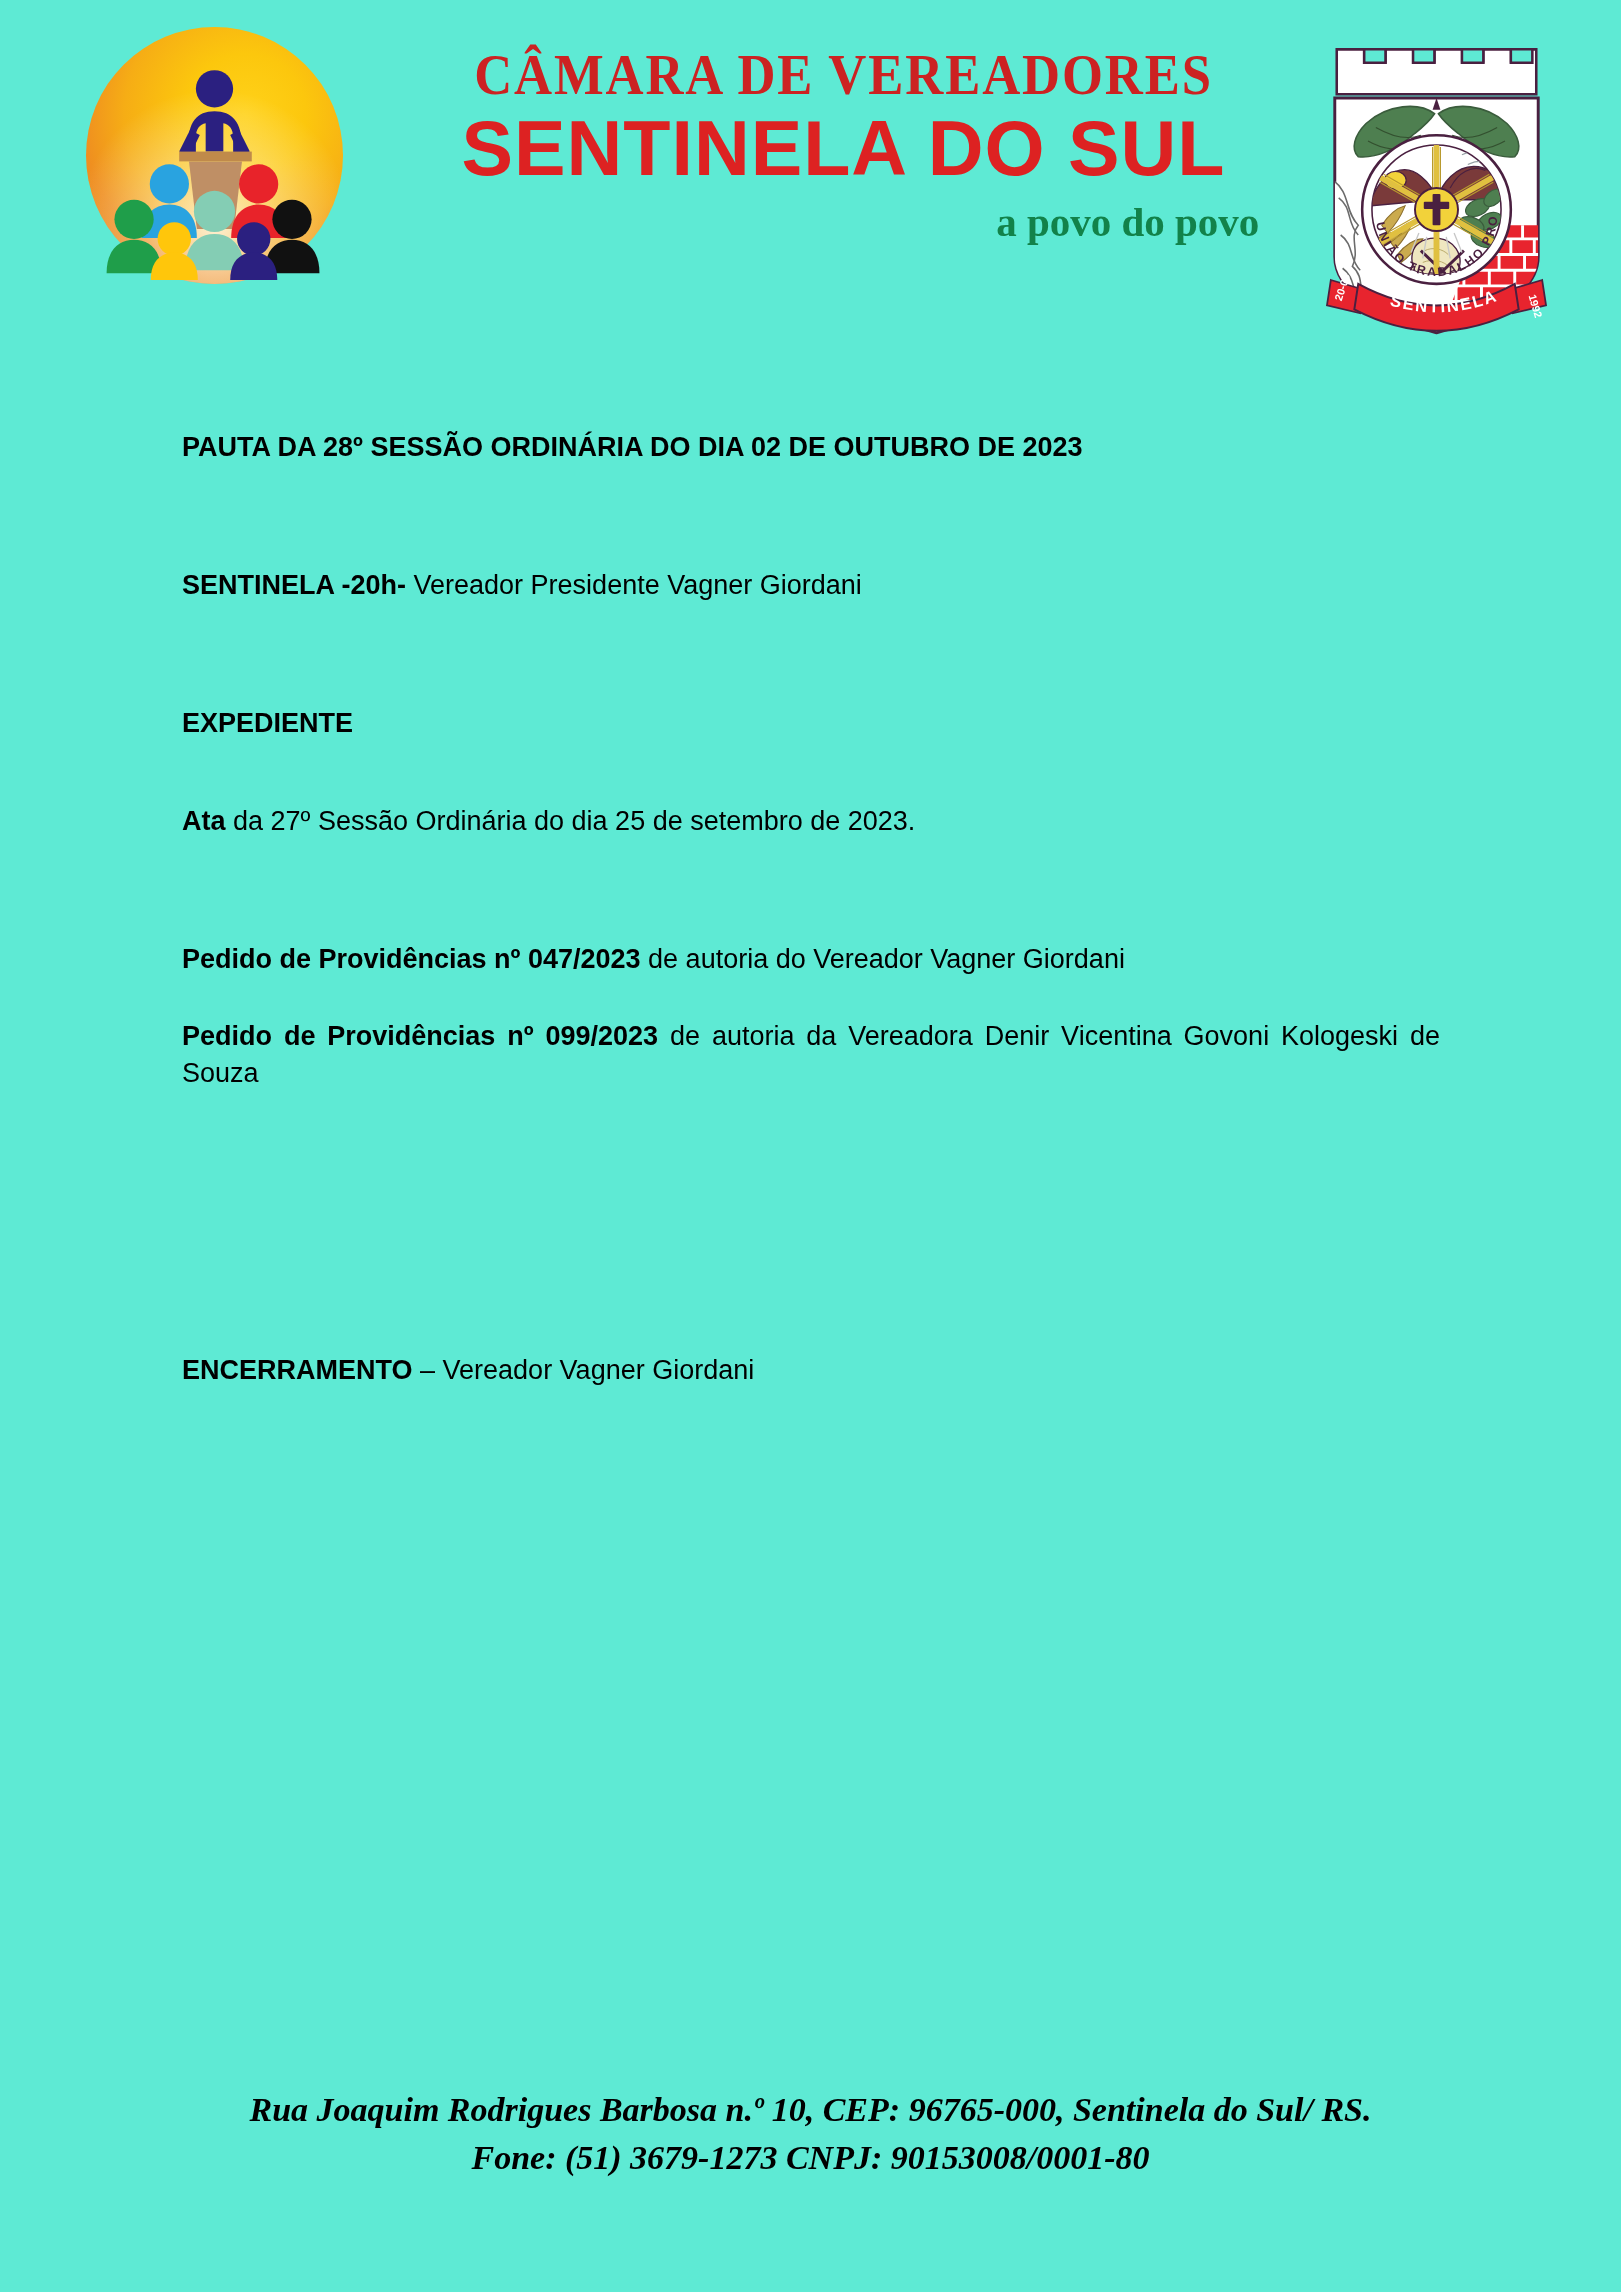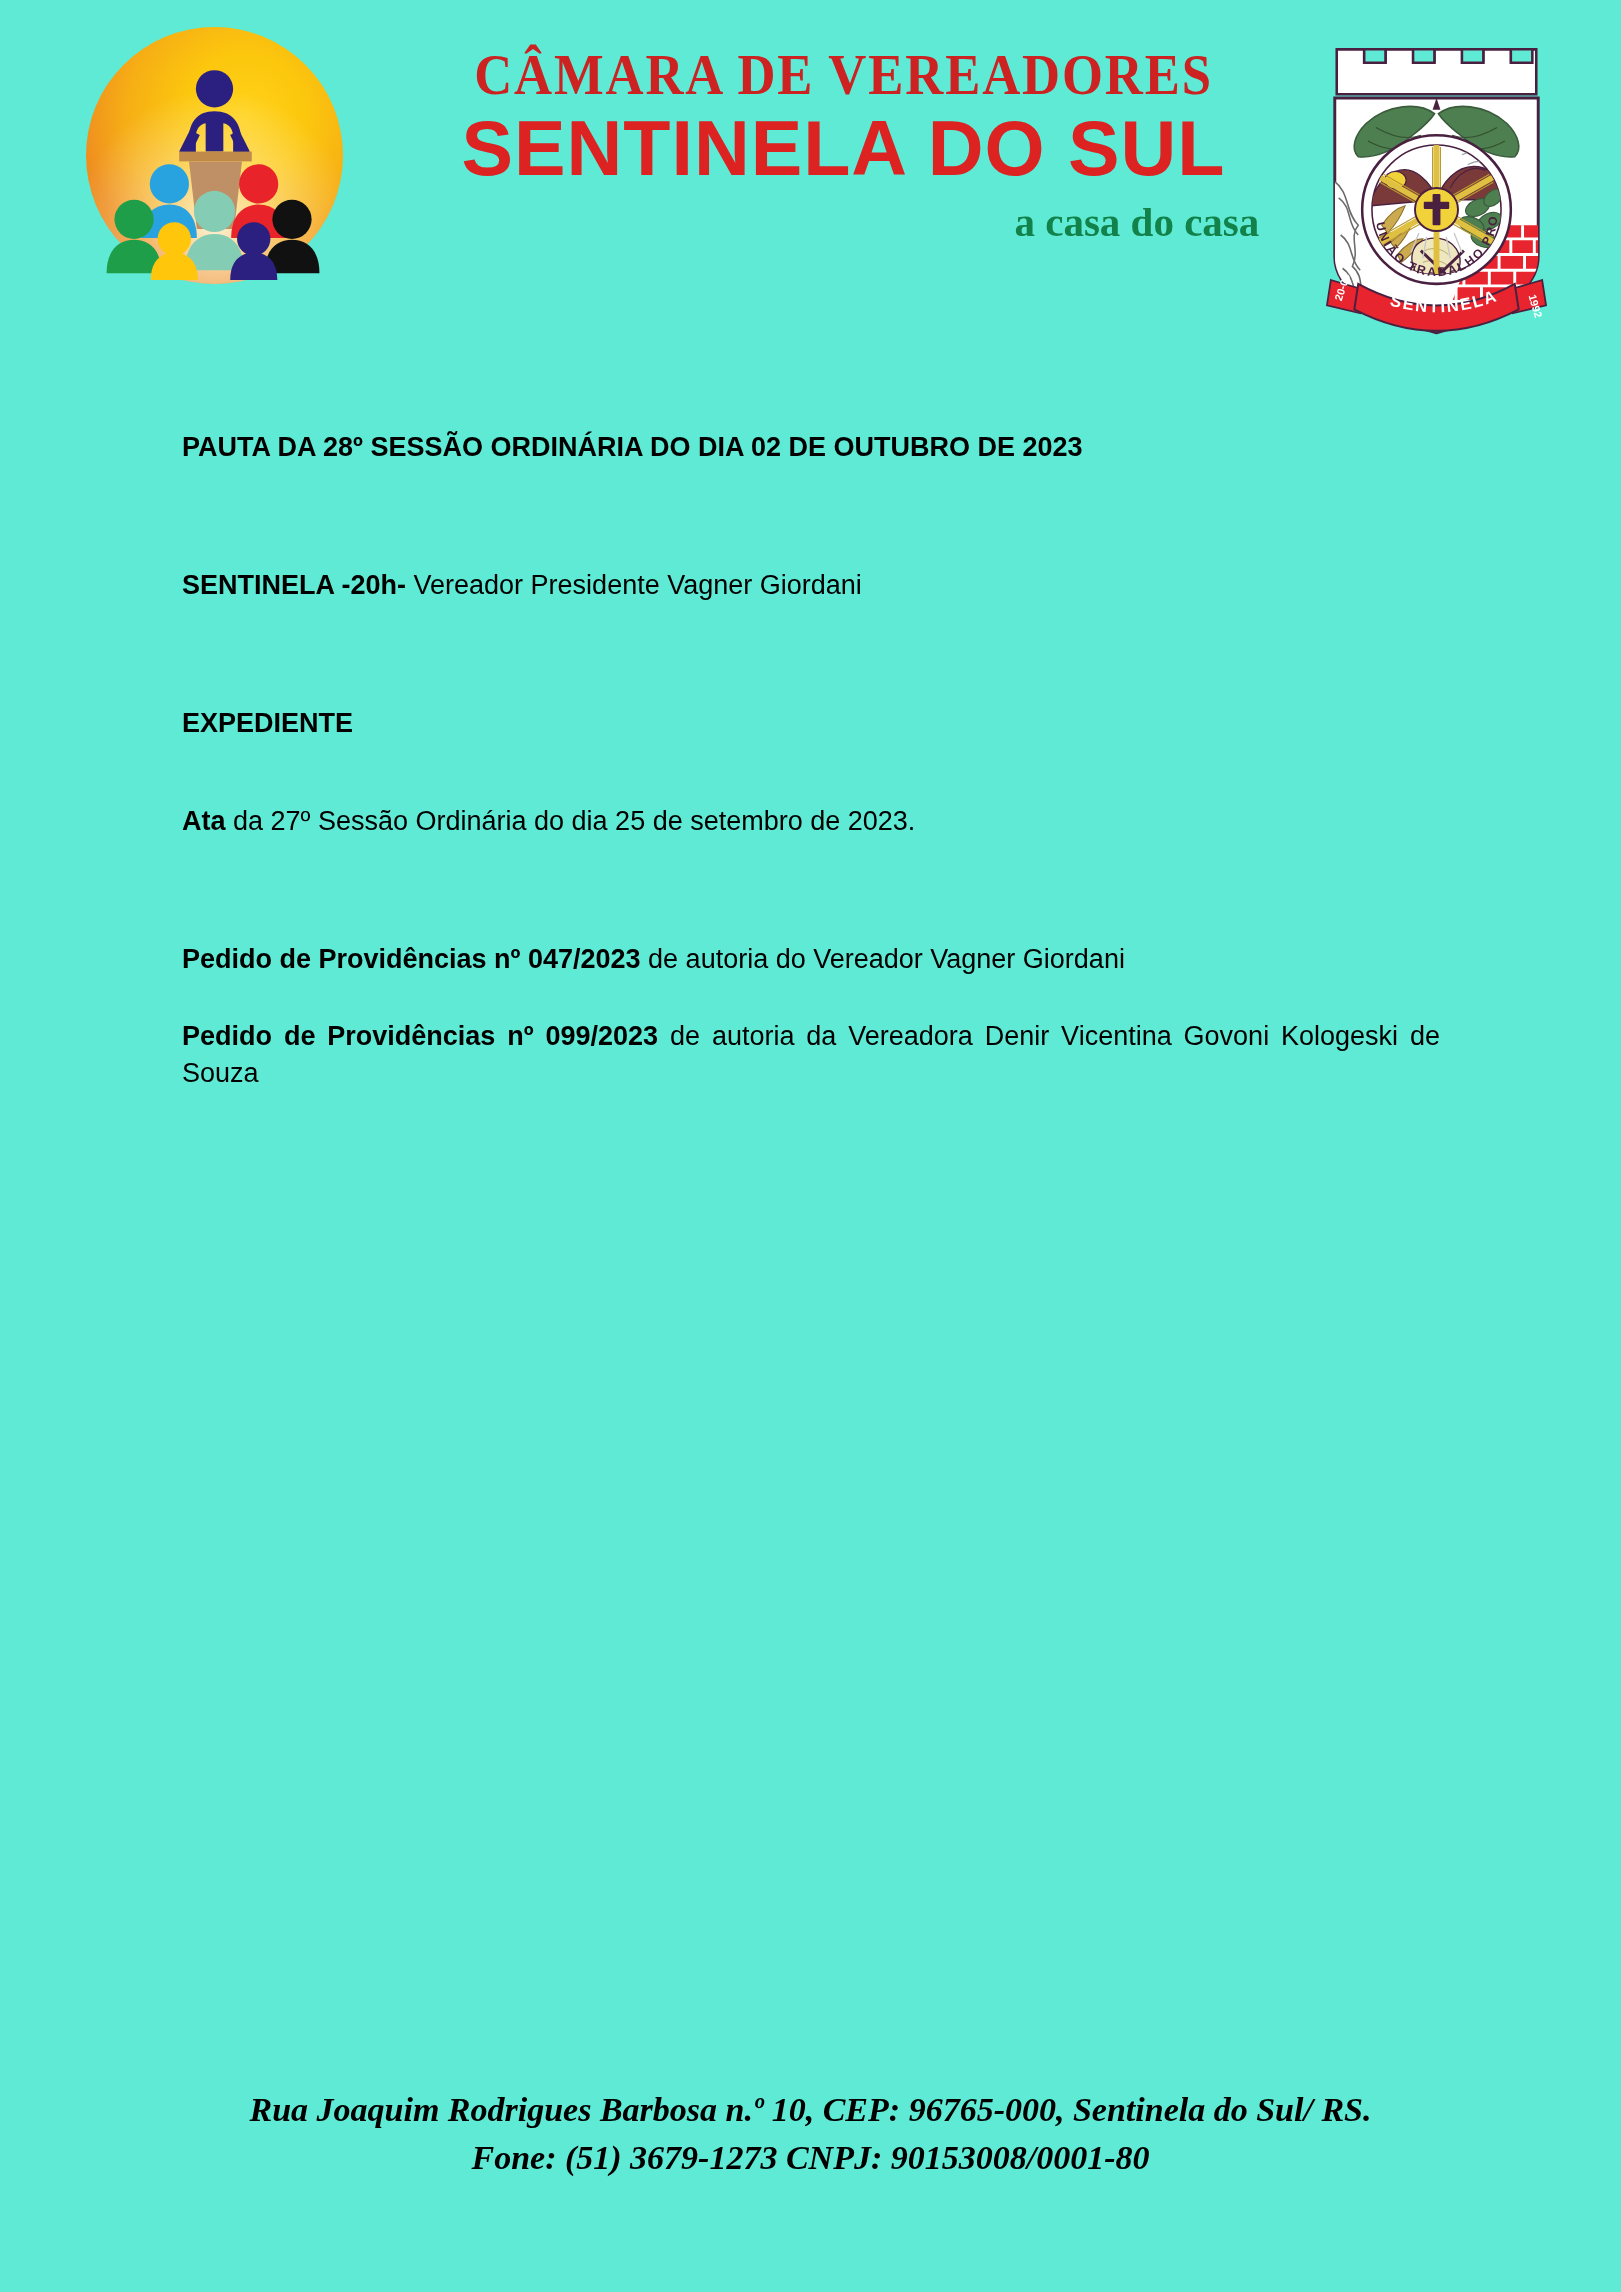--- a/index.html
+++ b/index.html
@@ -210,21 +210,21 @@
 
           <circle cx="171" cy="216" r="17" fill="#2b2080"></circle>
           <path d="M147 258 C147 239 157 230 171 230 C185 230 195 239 195 258 Z" fill="#2b2080"></path>
         </g>
       </svg>
     </div>
 
     <div class="wordmark">
       <div class="wm-line1">CÂMARA  DE VEREADORES</div>
       <div class="wm-line2">SENTINELA DO SUL</div>
-      <div class="wm-line3">a casa do casa</div>
+      <div class="wm-line3">a povo do povo</div>
     </div>
 
     <div class="coat-of-arms">
       <svg viewBox="0 0 228 320" width="223" height="314">
         <defs>
           <clipPath id="shieldClip">
             <path d="M10 66 L218 66 L218 228 C218 262 178 288 114 306
                      C50 288 10 262 10 228 Z"></path>
           </clipPath>
           <path id="mottoArc" d="M52 186 A62 62 0 0 0 176 186" fill="none"></path>
@@ -411,20 +411,23 @@
     </p>
 
     <div class="gap-s"></div>
 
     <p class="p just">
       <b>Pedido de Providências nº 099/2023</b><span> de autoria da Vereadora Denir Vicentina Govoni Kologeski de Souza</span>
     </p>
 
     <div class="gap-huge"></div>
 
+    <p class="p">
+      <b>ENCERRAMENTO</b><span> – Vereador Vagner Giordani</span>
+    </p>
   </div>
 
   <div class="doc-footer">
     <div>Rua Joaquim Rodrigues Barbosa n.º 10, CEP: 96765-000,  Sentinela do Sul/ RS.</div>
     <div>Fone: (51) 3679-1273 CNPJ: 90153008/0001-80</div>
   </div>
 
 </div>
 
 

